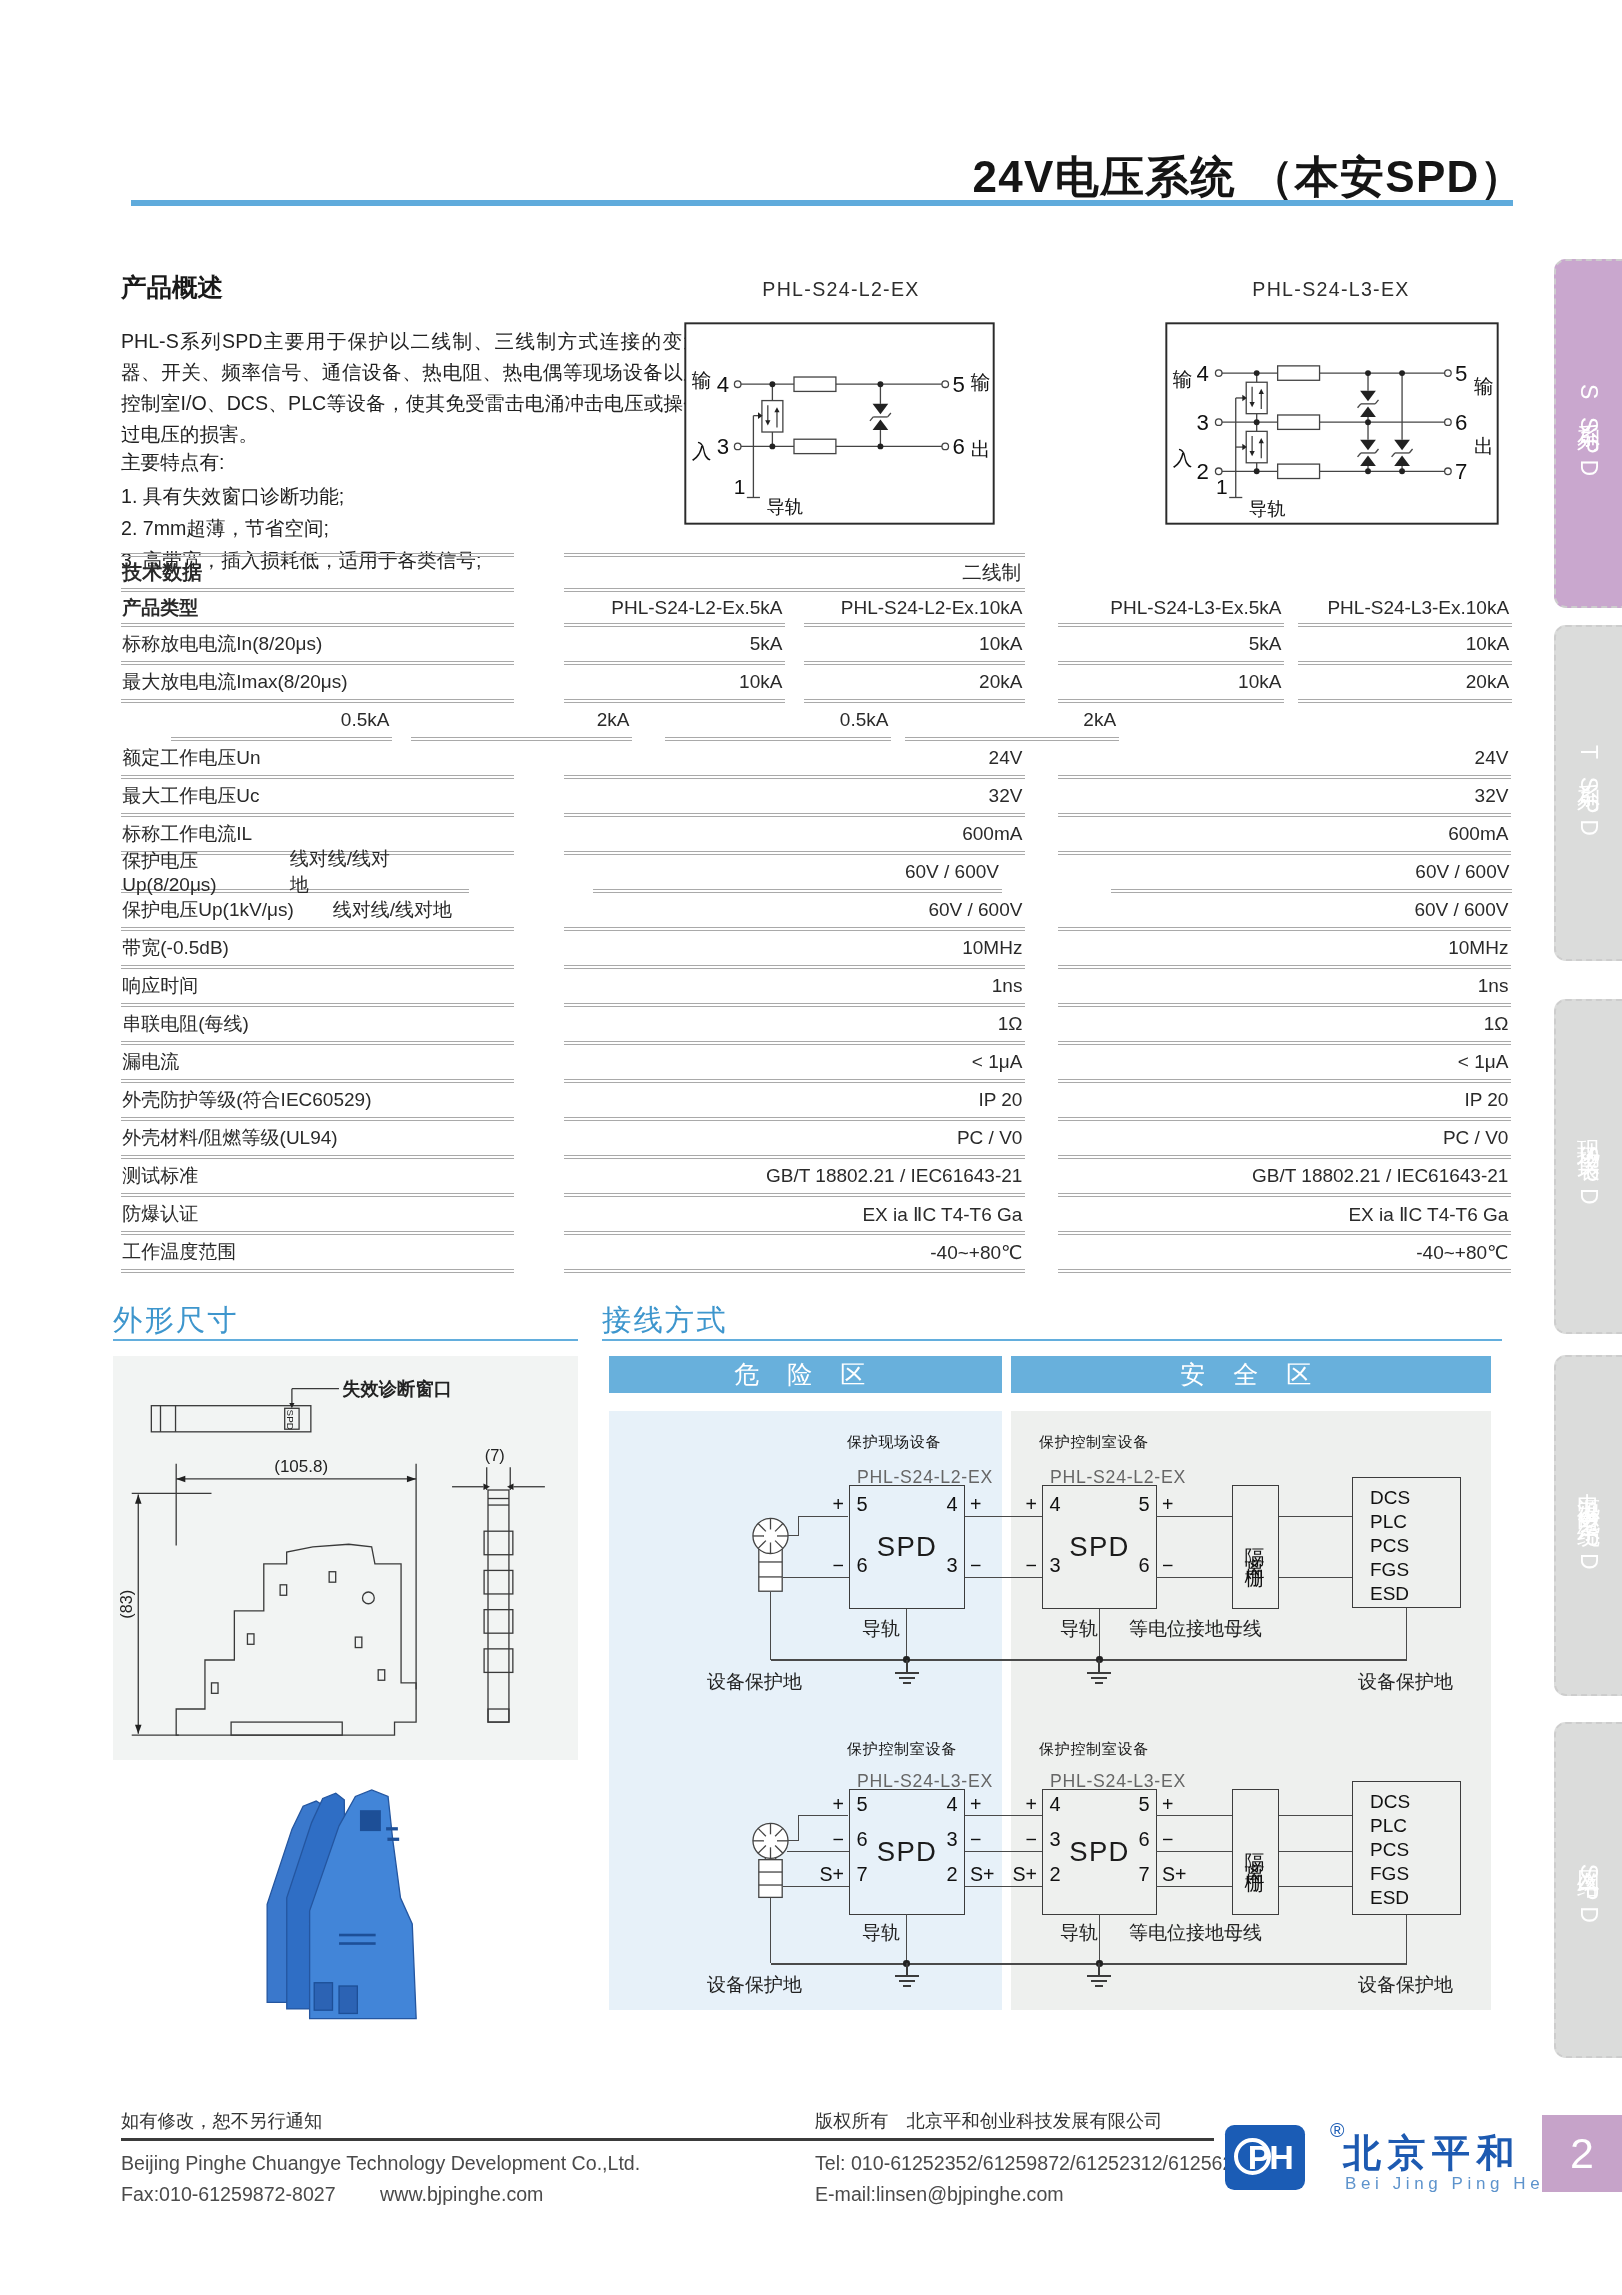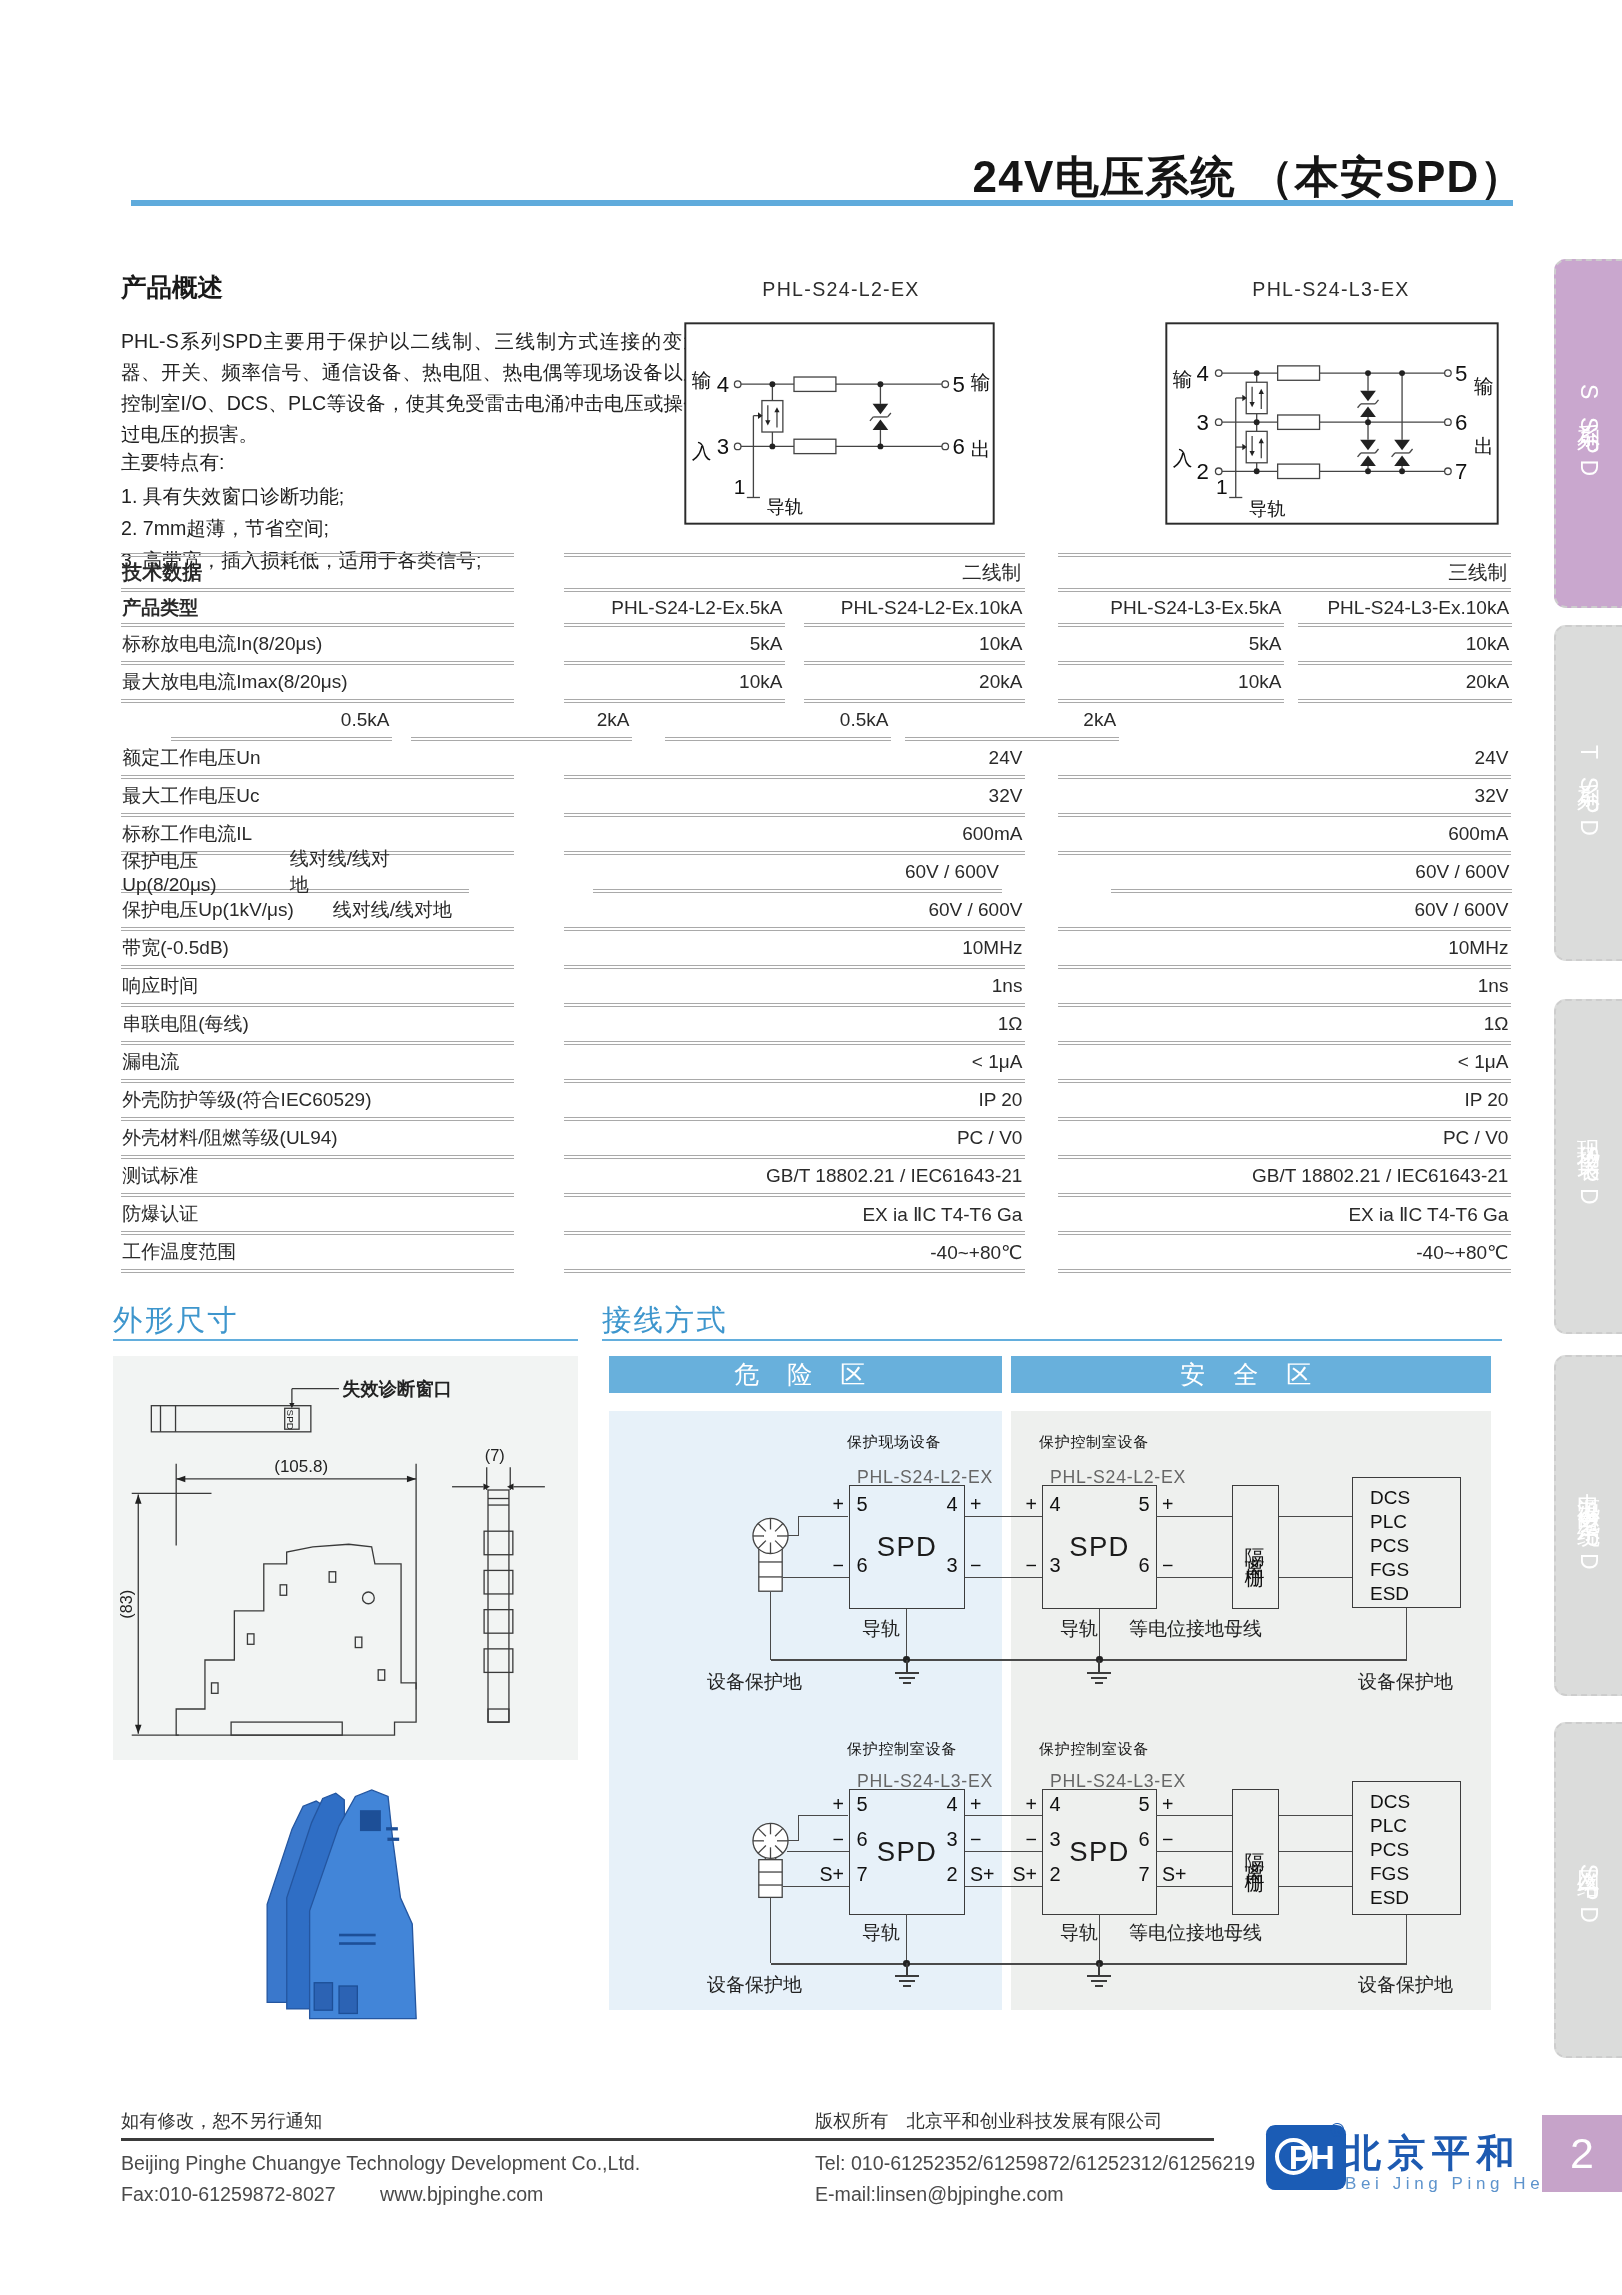--- a/index.html
+++ b/index.html
@@ -63,21 +63,21 @@
   .dcsline{font-size:19px;line-height:24px;color:#111;}
   .wtitle{position:absolute;font-size:15px;color:#161616;letter-spacing:0.7px;}
   .wmodel{position:absolute;font-size:17.7px;color:#666;letter-spacing:0.7px;}
   .wlbl{position:absolute;font-size:19px;color:#222;}
   .gnd{position:absolute;width:26px;height:26px;}
   .gnd div{position:absolute;background:#3c3c3c;}
   
   .ftext{position:absolute;font-size:18.3px;color:#333;}
   .fgray{color:#4a4a4a;font-size:19.6px;}
   #footer-rule{position:absolute;left:121px;top:2138px;width:1093px;height:2.6px;background:#3b3b3b;}
-  #ph-logo{position:absolute;left:1266px;top:2125px;width:80px;height:65px;background:#1b5cb5;border-radius:9.2px;
+  #ph-logo{position:absolute;left:1225px;top:2125px;width:80px;height:65px;background:#1b5cb5;border-radius:9.2px;
         display:flex;align-items:center;justify-content:center;}
   #ph-ring{width:37px;height:37px;border:4.6px solid #fff;border-radius:50%;position:absolute;left:9.2px;top:13px;}
   #ph-mono{position:relative;color:#fff;font-size:34px;font-weight:bold;letter-spacing:-1.3px;left:5.2px;}
   #ph-reg{position:absolute;left:1330px;top:2119px;font-size:19.6px;color:#1b5cb5;}
   #logo-cn{position:absolute;left:1343px;top:2128px;font-size:38px;font-weight:bold;color:#1d5ab1;letter-spacing:6.5px;}
   #logo-en{position:absolute;left:1345px;top:2174px;font-size:17px;color:#5d93cc;letter-spacing:4.6px;}
 </style>
 </head>
 <body>
 
@@ -250,21 +250,20 @@
       </div>
     </div>
   <div id="page-badge">2</div>
 
   <div id="spec">
     <div class="trow" style="height:39px;">
       <div class="tc lblc bt bold" style="width:393px;">技术数据</div>
       <div class="gap" style="width:50px;"></div>
       <div class="tc grp bt" style="width:461px;">二线制</div>
       <div class="gap" style="width:33px;"></div>
-      <div class="tc grp bt" style="width:453px;">三线制</div>
     </div>
     <div class="trow" style="height:35px;">
       <div class="tc lblc" style="width:393px;font-weight:600;">产品类型</div>
       <div class="gap" style="width:50px;"></div>
       <div class="tc val" style="width:221px;">PHL-S24-L2-Ex.5kA</div>
       <div class="gap" style="width:19px;"></div>
       <div class="tc val" style="width:221px;">PHL-S24-L2-Ex.10kA</div>
       <div class="gap" style="width:33px;"></div>
       <div class="tc val" style="width:226px;">PHL-S24-L3-Ex.5kA</div>
       <div class="gap" style="width:13.7px;"></div>

